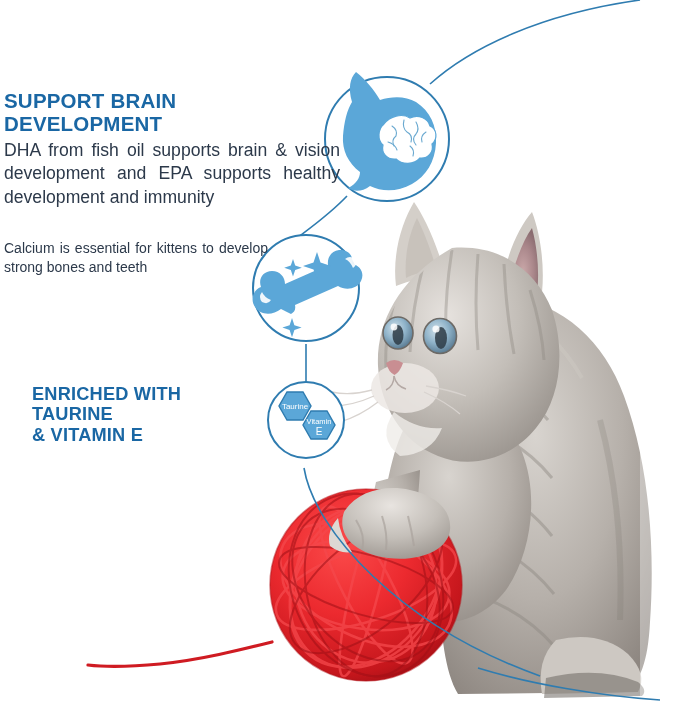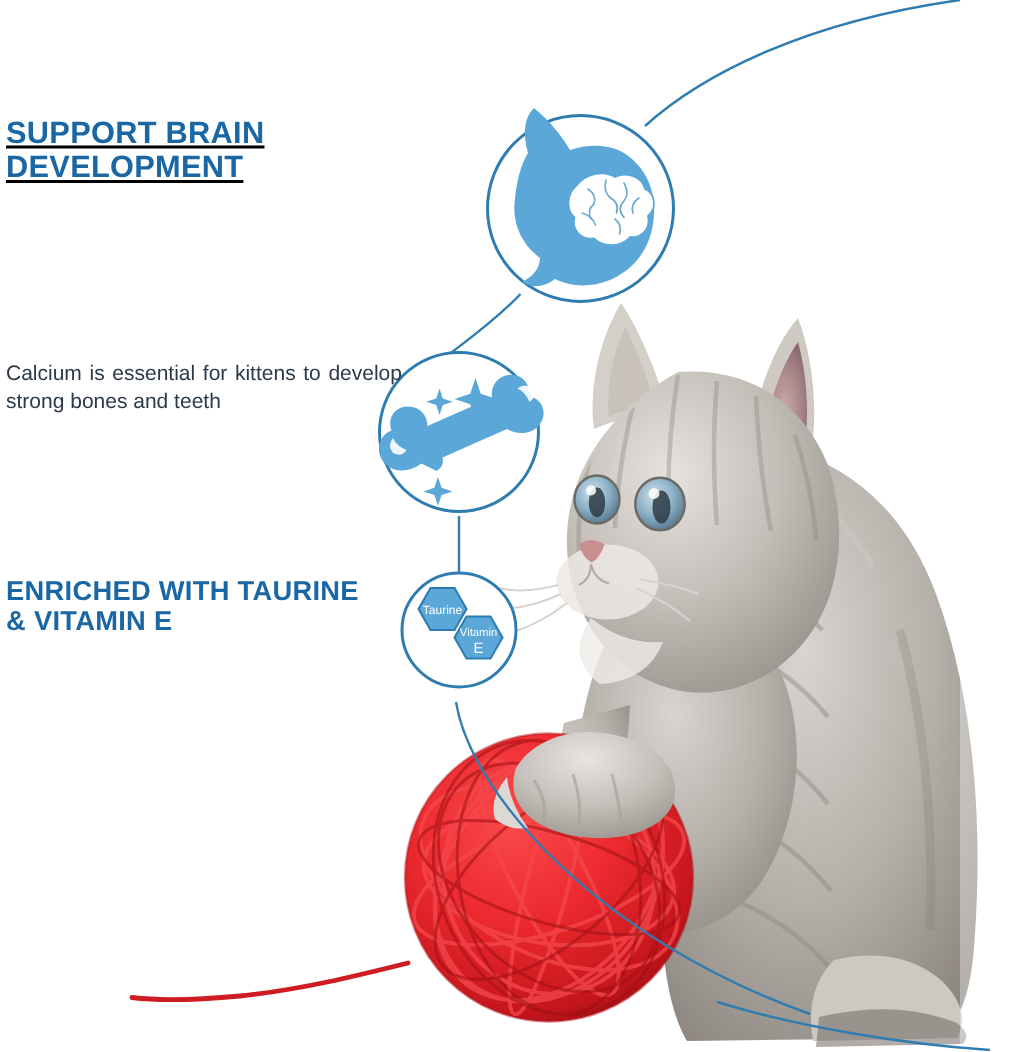--- a/index.html
+++ b/index.html
@@ -36,30 +36,30 @@
     line-height: 1.12;
     white-space: pre-line;
   }
   .feature p {
     margin: 0;
     color: #2c394a;
     line-height: 1.33;
     white-space: pre-line;
   }
 
-  #feature-brain   { top: 78px;  width: 336px; text-decoration: underline; }
+  #feature-brain   { top: 90px;  width: 336px; }
   #feature-brain h2 { font-size: 20.5px; }
   #feature-brain p  { font-size: 17.6px; text-align: justify; text-align-last: left; }
 
   #feature-bone    { top: 239px; width: 264px; }
   #feature-bone h2 { font-size: 20.5px; letter-spacing: -0.3px; }
   #feature-bone p  { font-size: 14px; text-align: justify; text-align-last: left; }
 
   #feature-taurine    { top: 384px; width: 258px; }
-  #feature-taurine h2 { font-size: 18.2px; }
+  #feature-taurine h2 { font-size: 18.2px; margin-left: 28px; }
   #feature-taurine p  { font-size: 16.2px; margin-top: 5px; text-align: justify; text-align-last: left; }
 
   
   .art {
     position: absolute;
     inset: 0;
     pointer-events: none;
   }
   .art-interactive { pointer-events: auto; }
 </style>
@@ -285,20 +285,21 @@
         <polygon points="311,411 327,411 335,425 327,439 311,439 303,425" fill="#5ba7d8" stroke="#2f7cb0" stroke-width="1.4"></polygon>
         <text x="295" y="409" text-anchor="middle" font-family="Liberation Sans, sans-serif" font-size="8" fill="#ffffff">Taurine</text>
         <text x="319" y="424" text-anchor="middle" font-family="Liberation Sans, sans-serif" font-size="7.5" fill="#ffffff">Vitamin</text>
         <text x="319" y="435" text-anchor="middle" font-family="Liberation Sans, sans-serif" font-size="10" fill="#ffffff">E</text>
       </g>
     </g>
   </svg>
 
   <div class="feature" id="feature-brain">
     <h2>SUPPORT  BRAIN  DEVELOPMENT</h2>
+    <p>DHA from fish oil supports brain &amp; vision development and EPA supports healthy development and immunity</p>
   </div>
 
   <div class="feature" id="feature-bone">
     <p>Calcium is essential for kittens to develop strong bones and teeth</p>
   </div>
 
   <div class="feature" id="feature-taurine">
     <h2>ENRICHED  WITH  TAURINE
 &amp; VITAMIN E</h2>
   </div>

